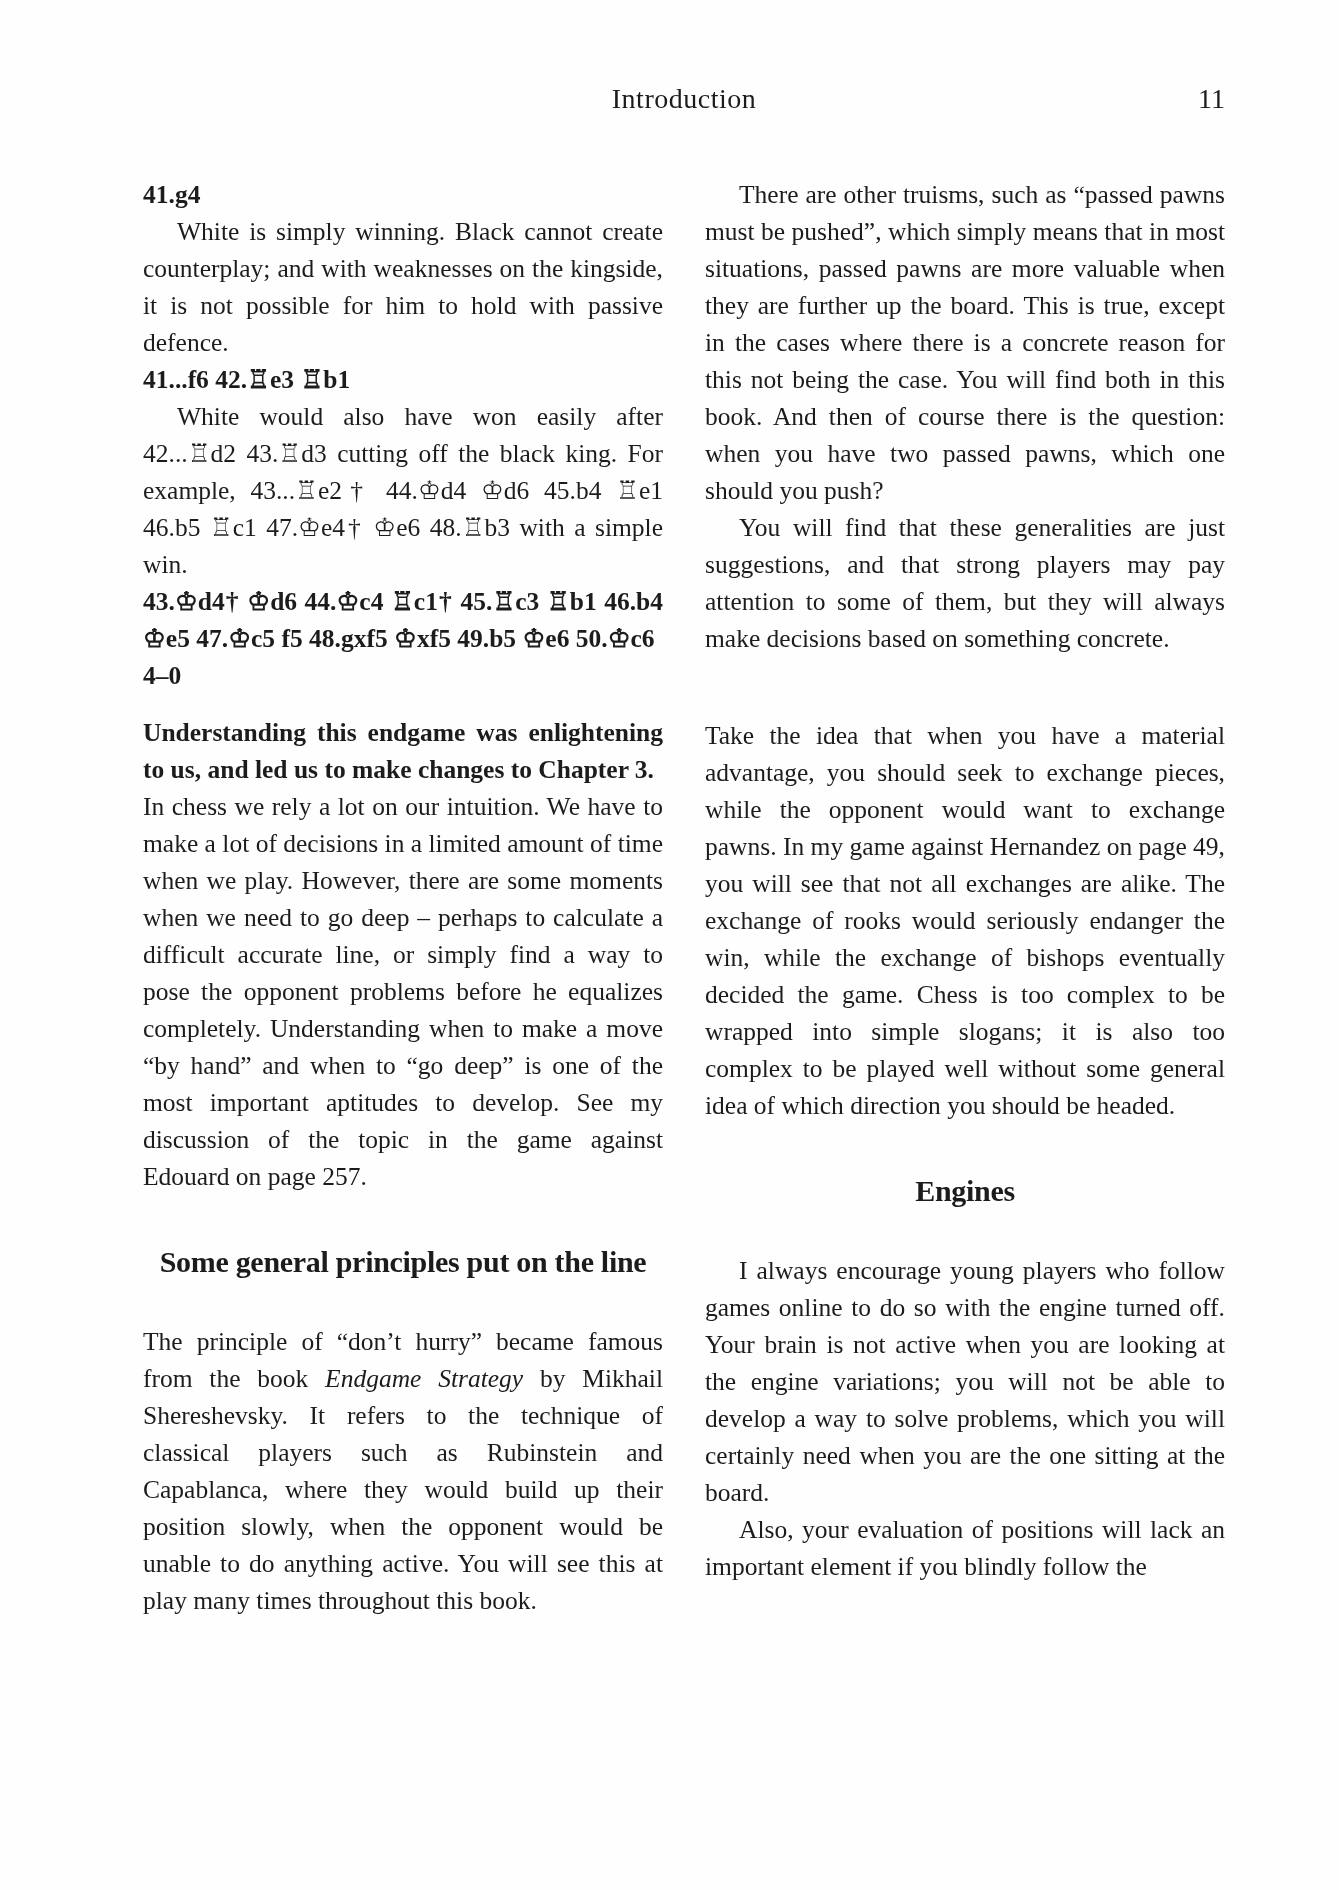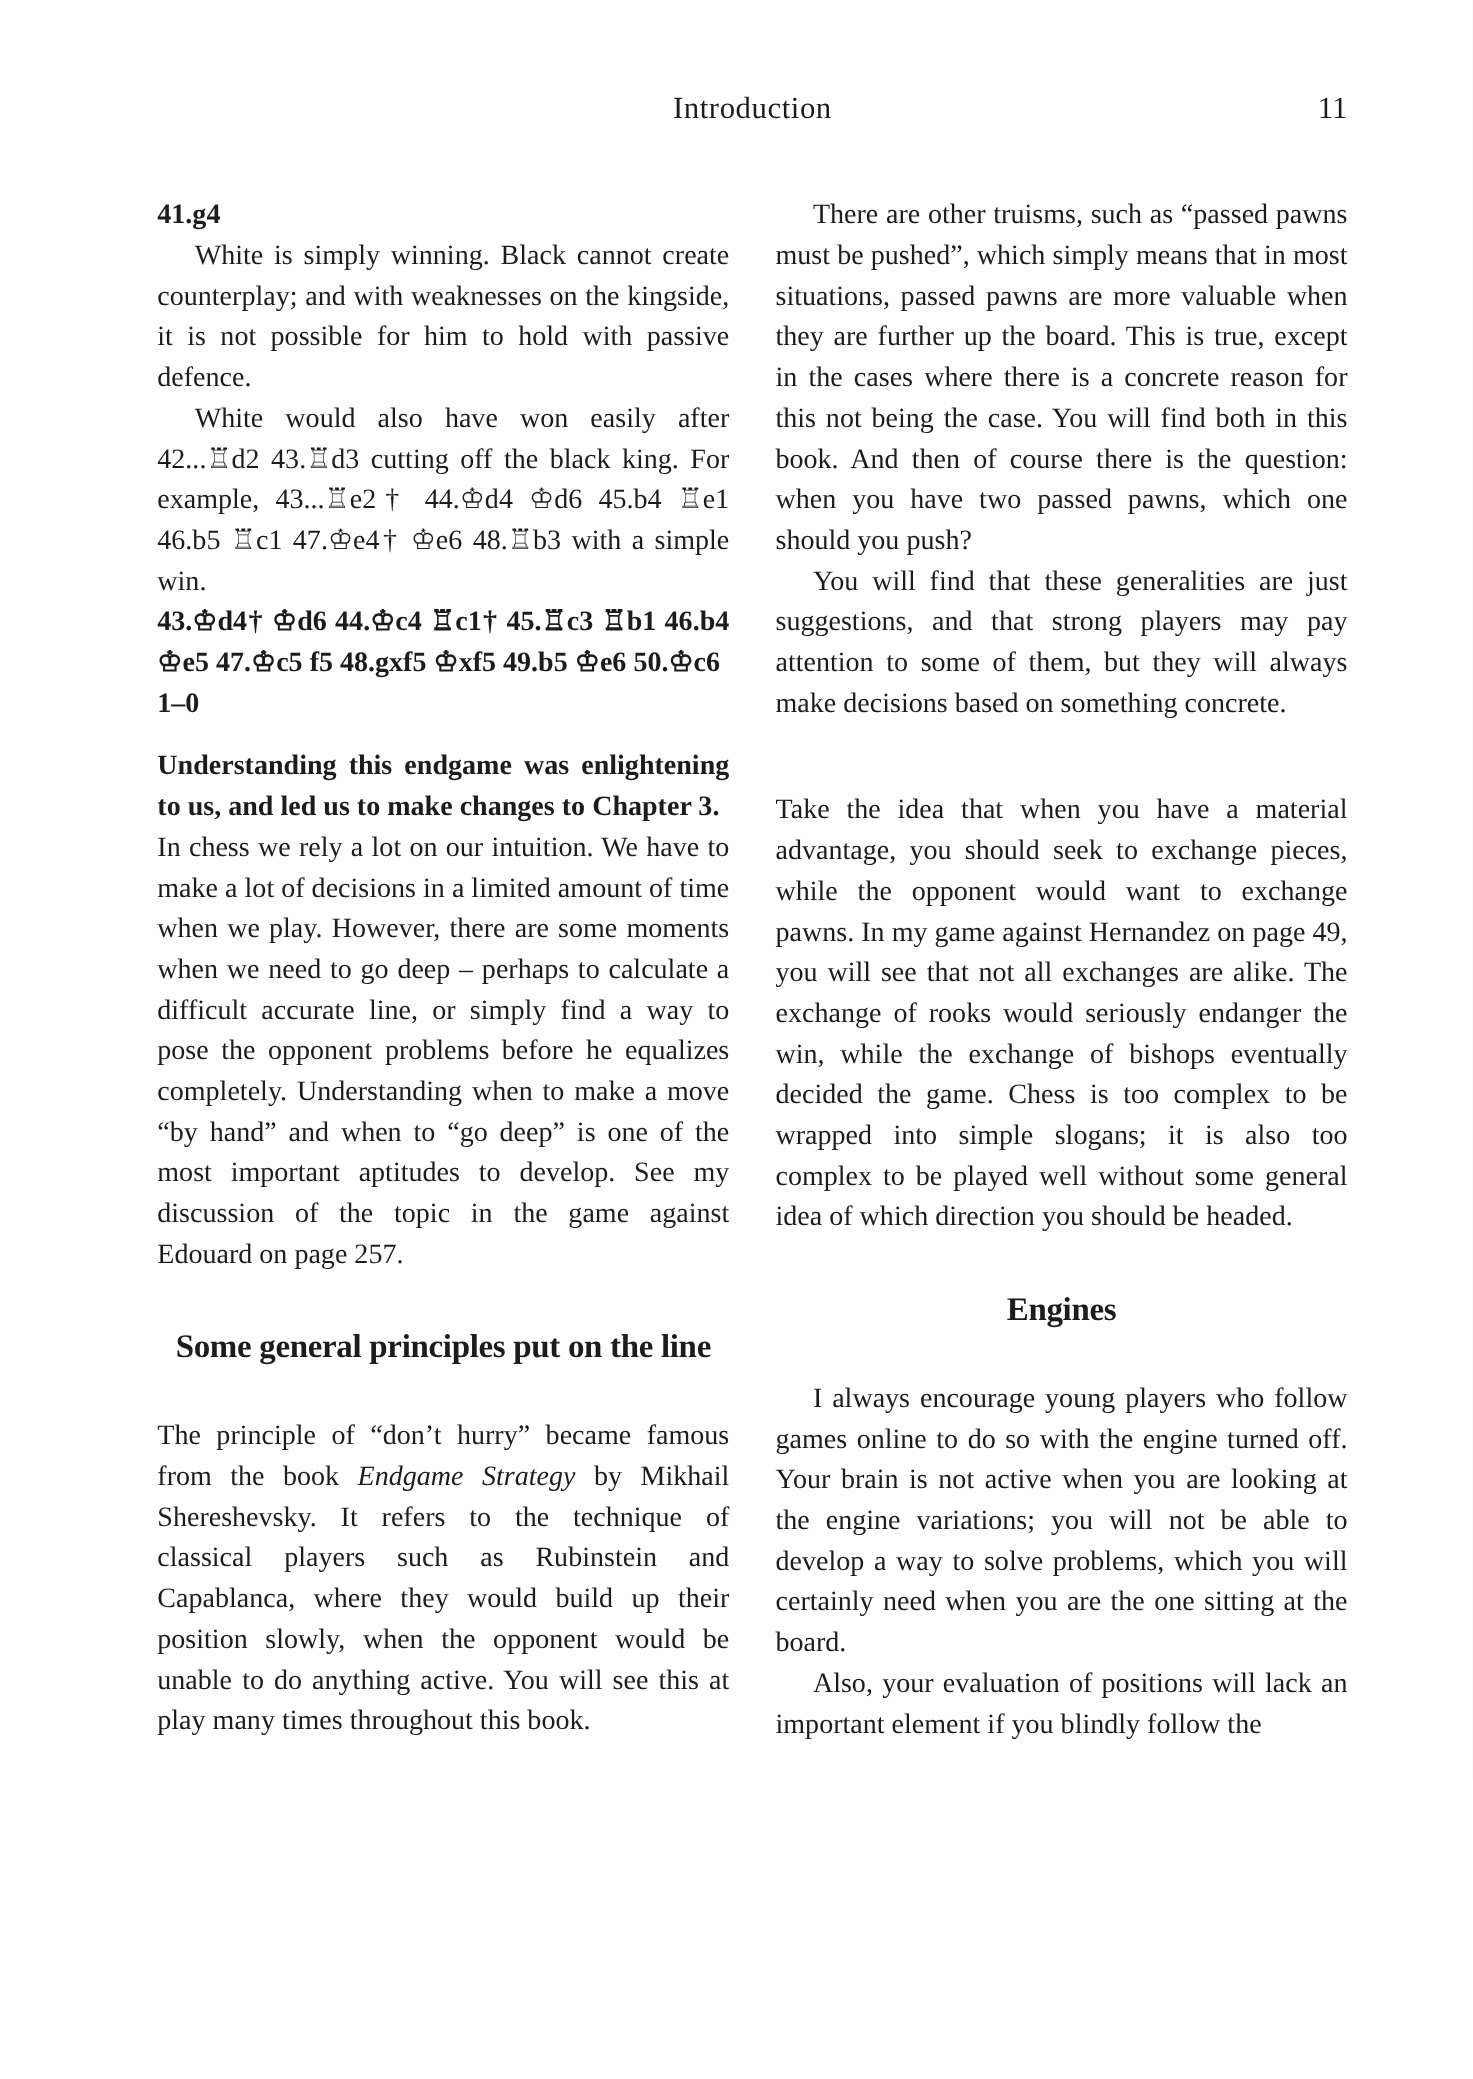--- a/index.html
+++ b/index.html
@@ -89,24 +89,25 @@
     <span class="header-title">Introduction</span>
     <span class="page-number">11</span>
   </header>
 
   <main class="columns">
 
     <section class="col">
       <p class="move-header">41.g4</p>
       <p class="body indent">White is simply winning. Black cannot create counterplay; and with weaknesses on the kingside, it is not possible for him to hold with passive defence.</p>
 
+      <p class="move-header gap">41...f6 42.♖e3 ♖b1</p>
       <p class="body indent">White would also have won easily after 42...♖d2 43.♖d3 cutting off the black king. For example, 43...♖e2† 44.♔d4 ♔d6 45.b4 ♖e1 46.b5 ♖c1 47.♔e4† ♔e6 48.♖b3 with a simple win.</p>
 
       <p class="move-header gap">43.♔d4† ♔d6 44.♔c4 ♖c1† 45.♖c3 ♖b1 46.b4 ♔e5 47.♔c5 f5 48.gxf5 ♔xf5 49.b5 ♔e6 50.♔c6</p>
-      <p class="move-header">1–0</p>
+      <p class="move-header">4–0</p>
 
       <p class="body gap">Understanding this endgame was enlightening to us, and led us to make changes to Chapter 3.</p>
 
 
       <p class="body">In chess we rely a lot on our intuition. We have to make a lot of decisions in a limited amount of time when we play. However, there are some moments when we need to go deep – perhaps to calculate a difficult accurate line, or simply find a way to pose the opponent problems before he equalizes completely. Understanding when to make a move “by hand” and when to “go deep” is one of the most important aptitudes to develop. See my discussion of the topic in the game against Edouard on page 257.</p>
 
       <h2 class="subhead">Some general principles put on the line</h2>
 
       <p class="body"><span>The principle of “don’t hurry” became famous from the book </span><em>Endgame Strategy</em><span> by Mikhail Shereshevsky. It refers to the technique of classical players such as Rubinstein and Capablanca, where they would build up their position slowly, when the opponent would be unable to do anything active. You will see this at play many times throughout this book.</span></p>
     </section>

